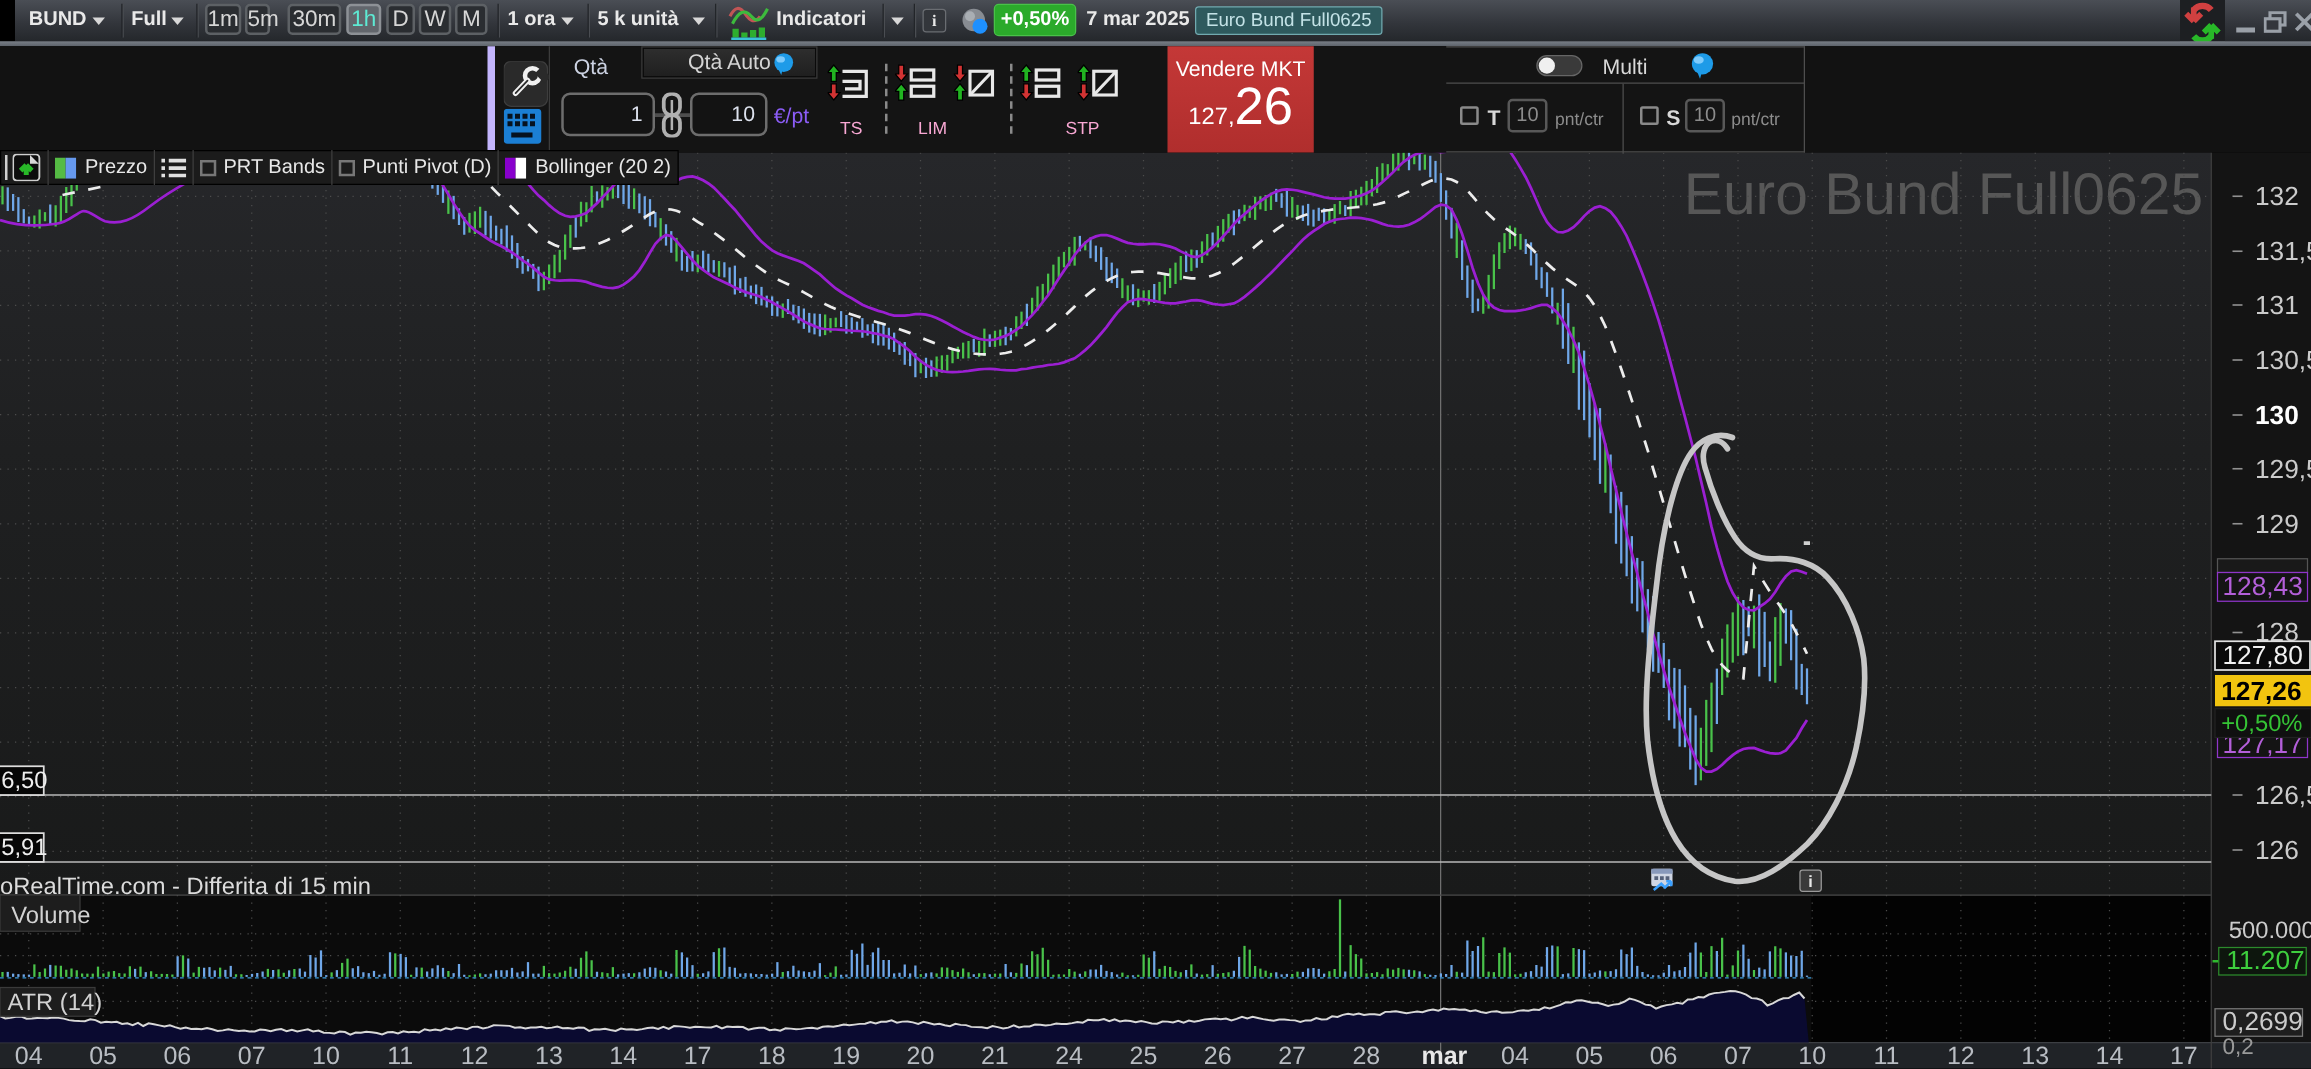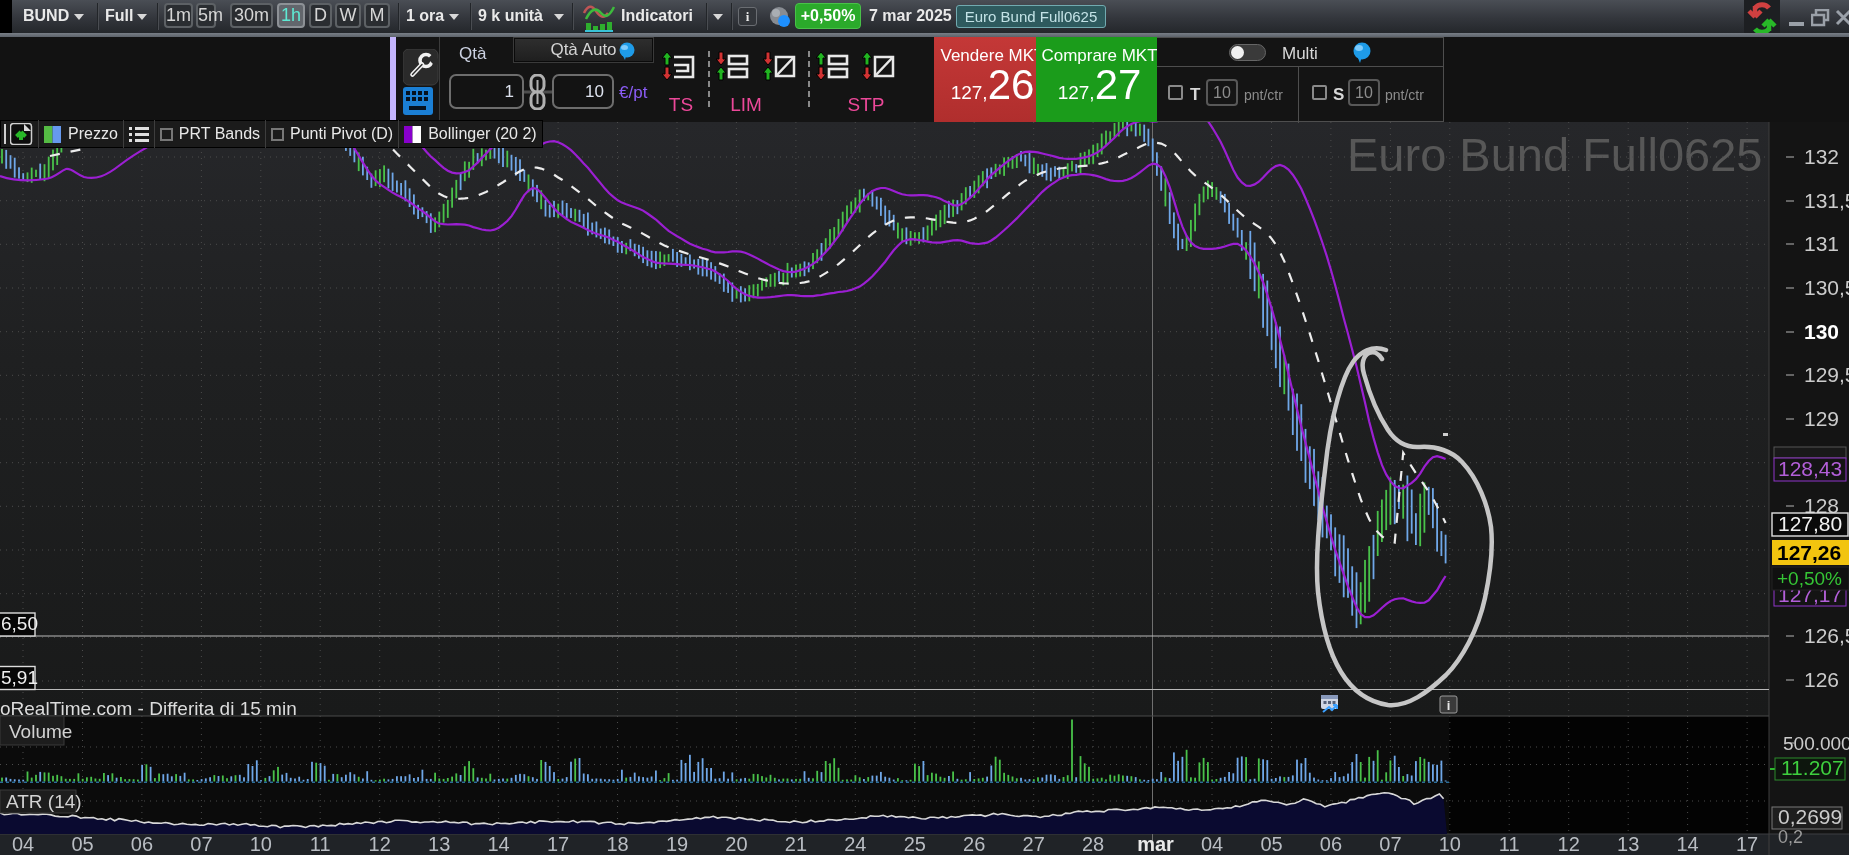--- a/index.html
+++ b/index.html
@@ -17,21 +17,21 @@
 .tfbtn.on{background:#62666c;border-color:#8d9196;color:#5eead4}
 
 #strip{position:absolute;left:0;top:33px;width:1849px;height:4px;background:linear-gradient(#787e86,#5d636b)}
 
 #trow{position:absolute;left:0;top:37px;width:1849px;height:85px;background:#121212}
 #tpanel{position:absolute;left:390px;top:0;width:1054px;height:85px;background:#141414;border-left:6px solid #c4b5fd}
 .inp{position:absolute;background:#131313;border:2px solid #6d6d6d;border-radius:7px;color:#dde2ee;
  font-size:17px;text-align:right;padding-right:8px;line-height:31px}
 .gr{color:#8b5cf6;font-size:15px;position:absolute}
 .dsep{position:absolute;top:14px;height:56px;width:0;border-left:2px dashed #8a8a8a}
-.iclab{position:absolute;top:57px;font-size:19px;color:#ec4899;width:60px;text-align:center}
+.iclab{position:absolute;top:57px;font-size:14px;color:#f9a8d4;width:60px;text-align:center}
 .bigbtn{position:absolute;top:0;height:85px;color:#fff;text-align:center}
 .bigbtn .t1{font-size:17px;margin-top:9px}
 .chk{position:absolute;width:15px;height:15px;border:2px solid #8a8a8a;background:#151515;border-radius:2px}
 .minp{position:absolute;width:32px;height:27px;border:2px solid #585858;border-radius:4px;background:#151515;
  color:#8c8c8c;font-size:16px;text-align:center;line-height:23px}
 
 #legend{position:absolute;left:0;top:120px;height:28px;background:#1b1b1b;border:1px solid #000;display:flex;align-items:center;z-index:5}
 #legend .lsep{width:1px;height:28px;background:#3e3e3e;margin:0}
 #legend .itm{display:flex;align-items:center;height:28px;padding:0 5px;color:#e8e8e8;font-size:16px;white-space:nowrap}
 .cbx{width:13px;height:13px;border:2px solid #777;margin-right:6px;display:inline-block}
@@ -909,21 +909,21 @@
       <div class="tfbtn" style="left:184px;width:20px">5m</div>
       <div class="tfbtn" style="left:218px;width:43px">30m</div>
       <div class="tfbtn on" style="left:265px;width:28px">1h</div>
       <div class="tfbtn" style="left:297px;width:23px">D</div>
       <div class="tfbtn" style="left:323px;width:26px">W</div>
       <div class="tfbtn" style="left:352px;width:26px">M</div>
       <div class="vsep" style="left:386px"></div>
       <div class="tbtxt" style="left:394px">1 ora</div>
       <div class="caret" style="left:437px"></div>
       <div class="vsep" style="left:458px"></div>
-      <div class="tbtxt" style="left:466px">9 k unità</div>
+      <div class="tbtxt" style="left:466px">5 k unità</div>
       <div class="caret" style="left:542px"></div>
       <div class="vsep" style="left:560px"></div>
       <svg class="abs" style="left:570px;top:1px" width="34" height="31">
 <path d="M2,12 C6,4 10,4 14,10 C18,16 22,18 26,12" stroke="#c05555" stroke-width="2.5" fill="none"></path>
 <path d="M4,18 C9,8 14,6 19,12 C24,18 28,14 32,6" stroke="#3dbb3d" stroke-width="2.5" fill="none"></path>
 <rect x="4" y="22" width="5" height="7" fill="#2eae2e"></rect>
         <rect x="11" y="25" width="5" height="4" fill="#2eae2e"></rect>
 <rect x="18" y="23" width="5" height="6" fill="#2eae2e"></rect>
         <rect x="25" y="21" width="5" height="8" fill="#2eae2e"></rect>
 <rect x="3" y="29" width="28" height="2" fill="#39c2d7"></rect>
@@ -1055,24 +1055,20 @@
             <path d="M5,14 L10,8 L7,8 L7,1 L3,1 L3,8 L0,8 Z" fill="#d23333" stroke="#000"></path>
           </g>
 <rect x="13" y="6" width="18" height="19" fill="none" stroke="#e8e8e8" stroke-width="2.5"></rect>
 <line x1="13" y1="25" x2="31" y2="6" stroke="#e8e8e8" stroke-width="2.5"></line>
         </svg>
         <div class="iclab" style="left:440px">STP</div>
         <div class="bigbtn" style="left:538px;width:117px;background:linear-gradient(#c43837,#b02e2d)">
 <div class="t1">Vendere MKT</div>
           <div style="margin-top:2px"><span style="font-size:19px">127,</span><span style="font-size:42px;line-height:34px">26</span></div>
         </div>
-        <div class="bigbtn" style="left:640px;width:127px;background:#1b9c1b">
-<div class="t1">Comprare MKT</div>
-          <div style="margin-top:2px"><span style="font-size:19px">127,</span><span style="font-size:42px;line-height:34px">27</span></div>
-        </div>
       </div>
       <div class="abs" style="left:1157px;top:0;width:287px;height:85px;border:1px solid #4e4e4e;border-left:none;background:#141414">
         <div class="abs" style="left:0;top:28px;width:287px;height:1px;background:#4e4e4e"></div>
         <div class="abs" style="left:72px;top:6px;width:37px;height:17px;background:#3a3a3a;border:1px solid #666;border-radius:9px">
 <div style="position:absolute;left:1px;top:1px;width:13px;height:13px;border-radius:50%;background:#f0f0f0"></div>
         </div>
         <div class="gr" style="left:125px;top:6px;font-size:17px;color:#d8d8d8">Multi</div>
         <svg class="abs" style="left:195px;top:4px" width="22" height="22">
           <circle cx="10" cy="9" r="8.5" fill="#1e9be8"></circle>
 <ellipse cx="7" cy="6" rx="4" ry="3" fill="#8fd4ff" opacity="0.85"></ellipse>

